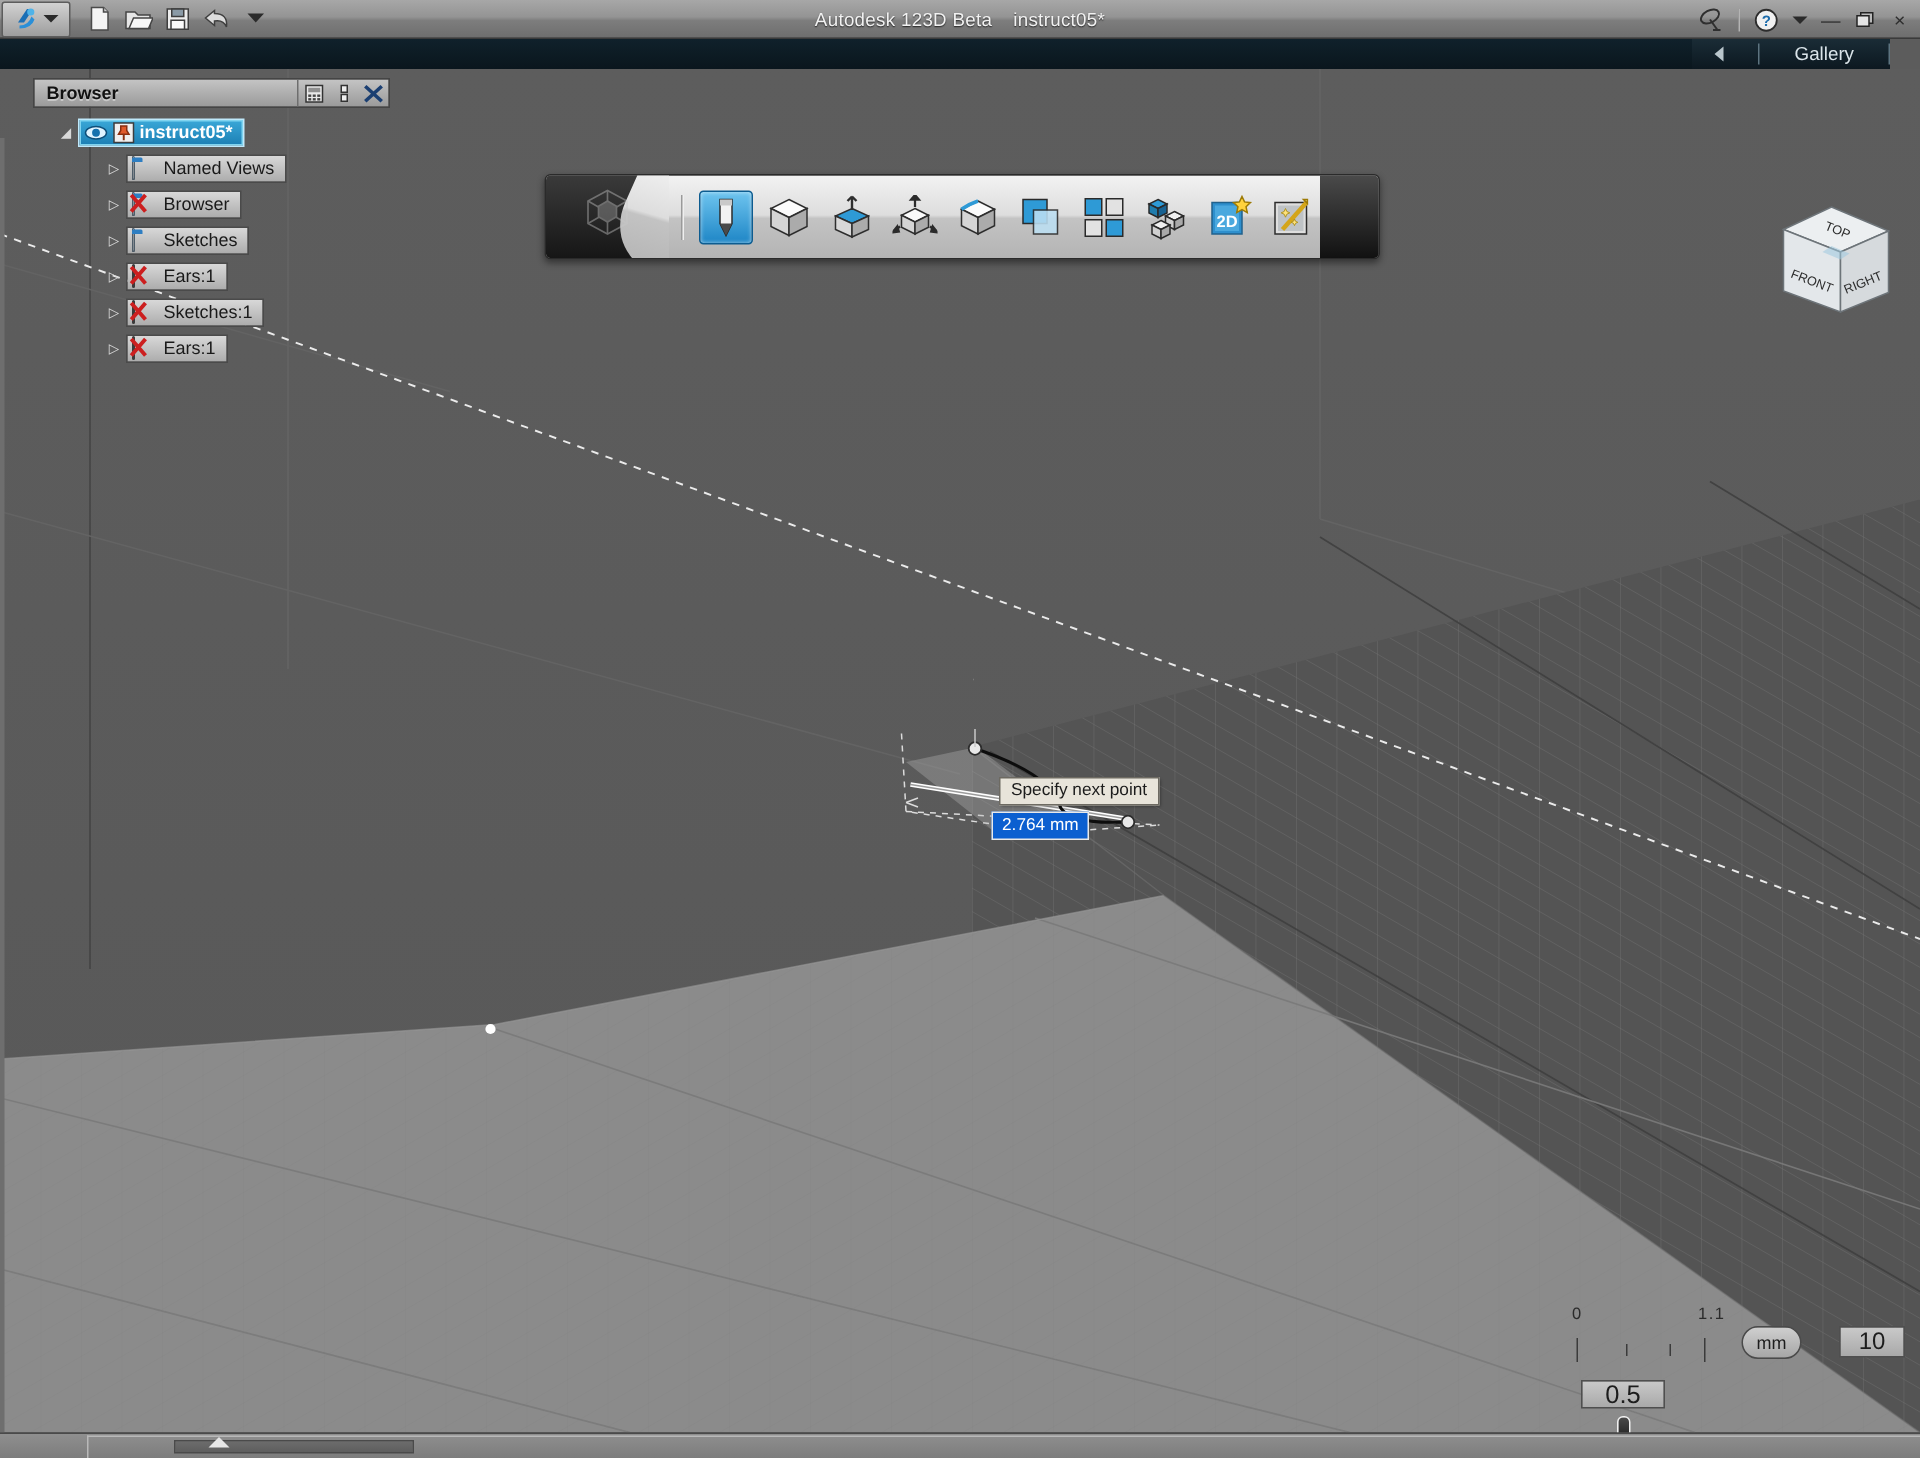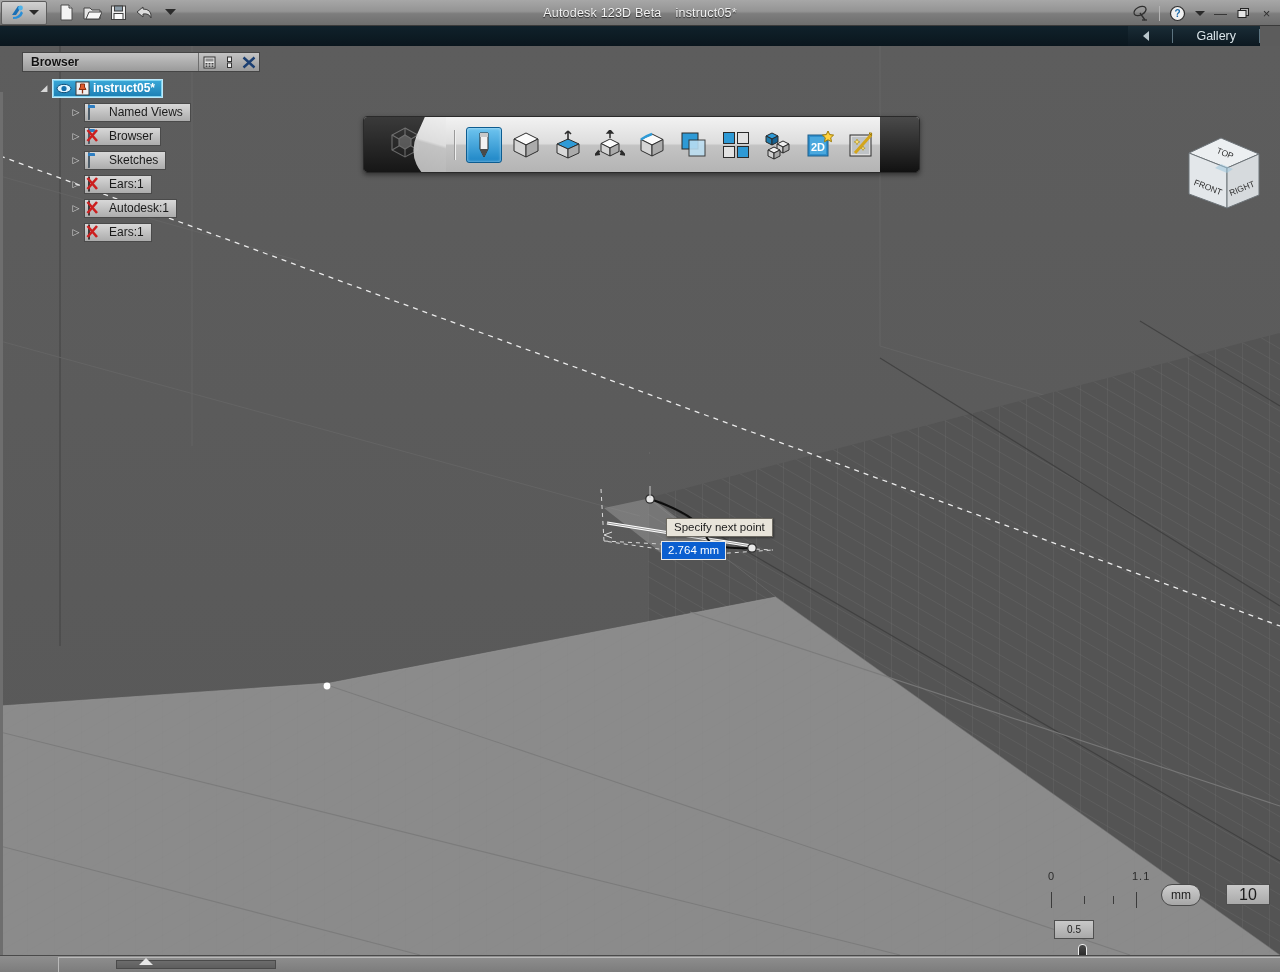--- a/index.html
+++ b/index.html
@@ -153,23 +153,23 @@
     background:#0b5fd0; border:1px solid #e9e9e9;
     color:#ffffff; font-size:11.5px; padding:2px 6px 3px; white-space:nowrap;
   }
 
   
   #scalewidget{ position:absolute; left:1040px; top:824px; width:180px; height:70px;
     color:#262626; font-size:11px; }
   #scalewidget .tk{ position:absolute; width:1px; background:#3b3b3b; }
   .sclbl{ position:absolute; font-size:11px; color:#2b2b2b; letter-spacing:1px;}
   #valuebox{
-    position:absolute; left:1054px; top:874px; width:40px; height:19px;
+    position:absolute; left:1054px; top:874px; width:56px; height:19px;
     background:linear-gradient(to bottom,#c9c9c9,#a9a9a9);
-    border:1px solid #4f4f4f; font-size:10px; color:#1d1d1d;
+    border:1px solid #4f4f4f; font-size:17px; color:#1d1d1d;
     display:flex;align-items:center;justify-content:center;
   }
   #unitpill{
     position:absolute; left:1161px; top:838px; width:40px; height:22px;
     background:linear-gradient(to bottom,#cfcfcf,#a6a6a6);
     border:1px solid #4a4a4a; border-radius:11px;
     font-size:12px;color:#1d1d1d; display:flex;align-items:center;justify-content:center;
   }
   #zoombox{
     position:absolute; left:1226px; top:838px; width:44px; height:21px;
@@ -442,21 +442,21 @@
         <span class="twist">▷</span>
         <span class="tchip">
           <span class="ico">
             <span class="cube3"></span>
             <span class="xmark">
               <svg width="17" height="16" viewBox="0 0 17 16">
                 <path d="M1.5 2 L11 13 M11 2 L1.5 13" stroke="#cc1f1f" stroke-width="2.6"></path>
               </svg>
             </span>
           </span>
-          <span>Autodesk:1</span>
+          <span>Sketches:1</span>
         </span>
       </div>
 
       <div class="trow" style="padding-left:46px;">
         <span class="twist">▷</span>
         <span class="tchip">
           <span class="ico">
             <span class="cube3"></span>
             <span class="xmark">
               <svg width="17" height="16" viewBox="0 0 17 16">

